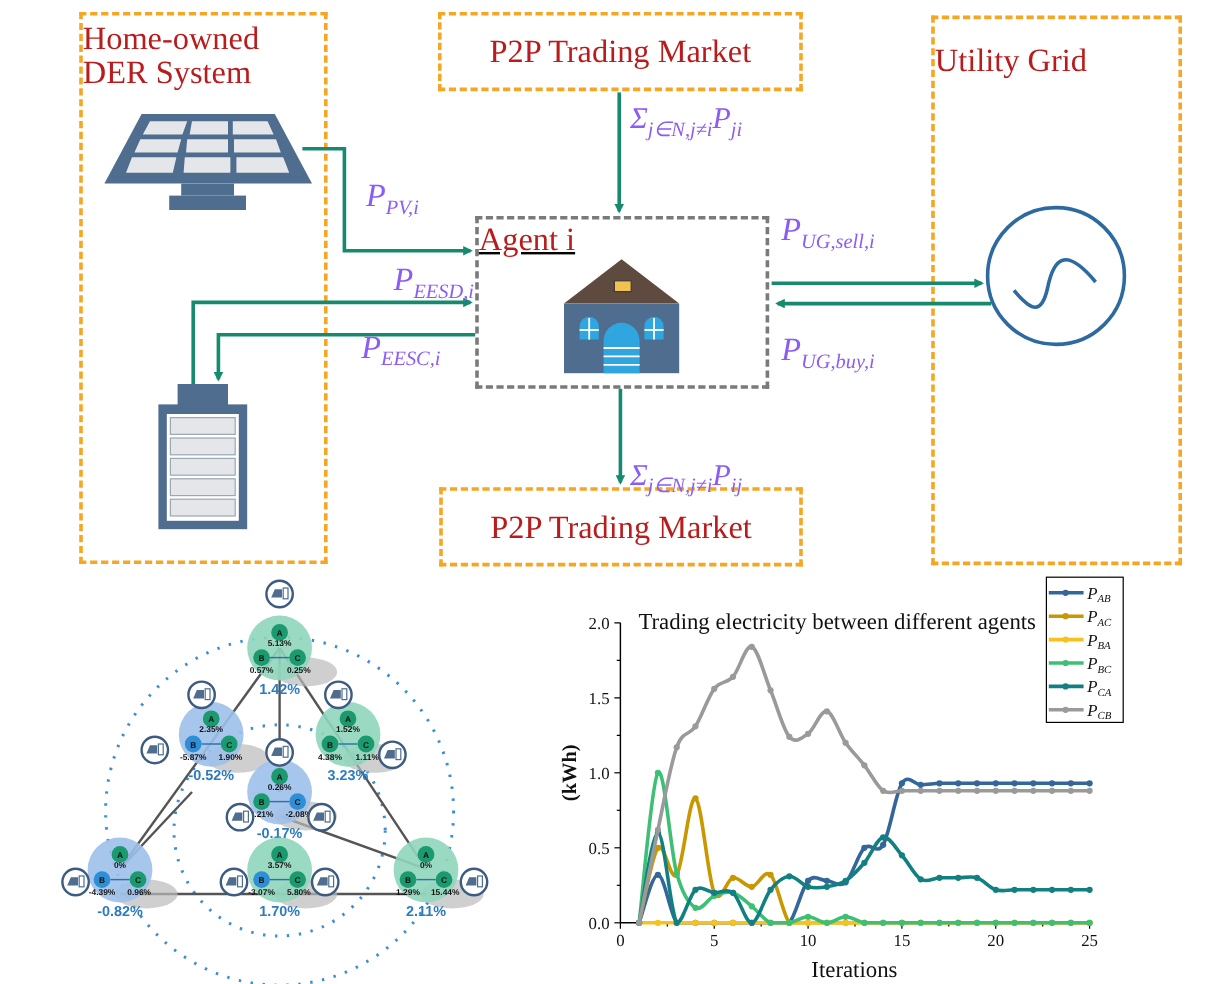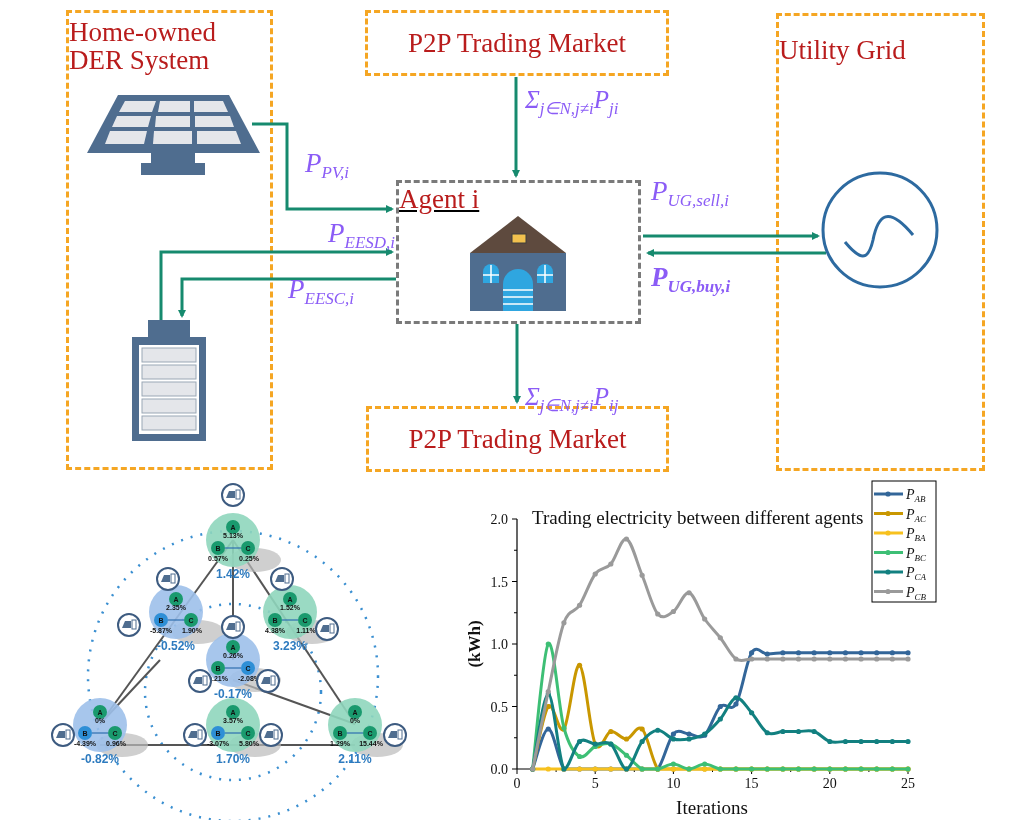--- a/index.html
+++ b/index.html
@@ -109,23 +109,23 @@
     </g>
 
     <g stroke="#2d6aa0" stroke-width="3" fill="none">
       <circle cx="880" cy="230" r="57"></circle>
       <path d="M845,242 C860,260 868,262 873,240 C878,215 888,205 913,235"></path>
     </g>
   </svg>
 
   <div class="abs math" style="left:305px;top:148px;"><span>P</span><sub>PV,i</sub></div>
   <div class="abs math" style="left:287px;top:218px;margin-left:41px;"><span>P</span><sub>EESD,i</sub></div>
-  <div class="abs math" style="left:288px;top:274px;"><span>P</span><sub>EESC,i</sub></div>
+  <div class="abs math" style="left:301px;top:274px;"><span>P</span><sub>EESC,i</sub></div>
   <div class="abs math" style="left:651px;top:176px;"><span>P</span><sub>UG,sell,i</sub></div>
-  <div class="abs math" style="left:651px;top:262px;font-weight:bold;"><span>P</span><sub>UG,buy,i</sub></div>
+  <div class="abs math" style="left:651px;top:276px;"><span>P</span><sub>UG,buy,i</sub></div>
   <div class="abs math" style="left:525px;top:86px;font-size:25px;"><span>Σ</span><sub>j∈N,j≠i</sub><span>P</span><sub>ji</sub></div>
   <div class="abs math" style="left:525px;top:383px;font-size:25px;"><span>Σ</span><sub>j∈N,j≠i</sub><span>P</span><sub>ij</sub></div>
 </div>
 
 <svg class="abs net" id="net" style="left:0;top:480px;" width="470" height="340">
   <g fill="none" stroke="#3a8fd1" stroke-width="2.5" stroke-dasharray="2,8">
     <circle cx="233" cy="196" r="145"></circle>
     <circle cx="233" cy="212" r="88"></circle>
   </g>
   <g stroke="#555" stroke-width="2">

